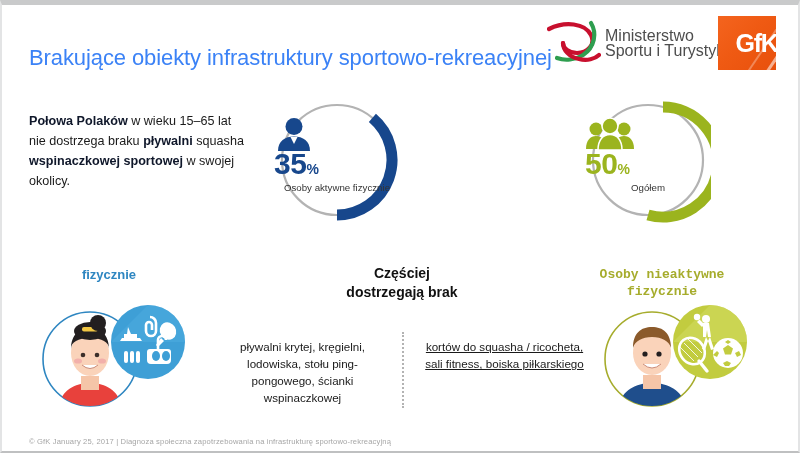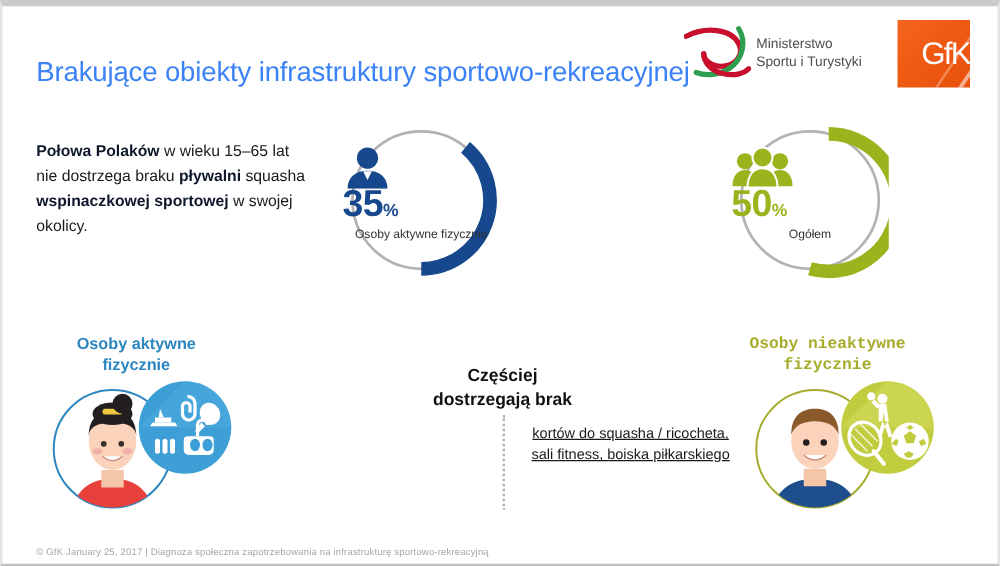--- a/index.html
+++ b/index.html
@@ -23,42 +23,42 @@
   #header { position: absolute; left: 0; top: 0; width: 796px; height: 80px; }
   #page-title {
     position: absolute; left: 27px; top: 40px;
     font-size: 22px; font-weight: 400; color: #3b82f6;
     letter-spacing: -0.1px; white-space: nowrap;
   }
   #ministry-logo { position: absolute; left: 545px; top: 14px; width: 160px; height: 50px; }
   #ministry-mark { position: absolute; left: 0; top: 0; width: 54px; height: 50px; }
   #ministry-text {
     position: absolute; left: 58px; top: 9px;
-    font-size: 11px; line-height: 15px; color: #4d4d4d;
+    font-size: 16px; line-height: 15px; color: #4d4d4d;
     white-space: nowrap;
   }
   #gfk-logo {
     position: absolute; left: 716px; top: 11px; width: 58px; height: 54px;
     background: linear-gradient(135deg,#f4641e 0%,#ef5a13 45%,#e8500c 100%);
     overflow: hidden;
   }
   #gfk-logo .slash {
     position: absolute; right: -14px; top: -26px;
     width: 3px; height: 100px; background: rgba(255,255,255,.55);
     transform: rotate(34deg);
   }
   #gfk-logo .slash2 {
     position: absolute; right: 4px; top: -30px;
     width: 1.5px; height: 100px; background: rgba(255,255,255,.3);
     transform: rotate(34deg);
   }
   #gfk-wordmark {
     position: absolute; left: 0; top: 0; width: 77px; height: 54px;
     display: flex; align-items: center; justify-content: center;
-    color: #ffffff; font-size: 25px; font-weight: 400; letter-spacing: -1.3px;
+    color: #ffffff; font-size: 25px; font-weight: 700; letter-spacing: -1.3px;
     font-family: "Liberation Sans", sans-serif;
   }
 
   
   #intro-text {
     position: absolute; left: 27px; top: 106px; width: 218px;
     font-size: 12.6px; line-height: 20px; color: #1a1a1a;
   }
   .hl { color: #0f172a; font-weight: 700; }
 
@@ -94,21 +94,21 @@
   #persona-active-heading { left: 22px; top: 261px; width: 170px; color: #2e86c1; }
   #persona-inactive-heading { left: 560px; top: 261px; width: 200px; color: #a6ac2c; font-family: Liberation Mono, monospace; }
 
   .avatar-group { position: absolute; width: 150px; height: 112px; }
   #avatar-active { left: 38px; top: 296px; }
   #avatar-inactive { left: 600px; top: 296px; }
 
   #center-heading {
     position: absolute; left: 270px; top: 259px; width: 260px;
     text-align: center; font-size: 14px; font-weight: 700;
-    line-height: 19px; color: #111111; margin-top: 27px;
+    line-height: 19px; color: #111111;
   }
   .list-col {
     position: absolute; text-align: center; font-size: 11.6px;
     line-height: 17px; color: #1a1a1a;
   }
   #list-active { left: 218px; top: 333px; width: 165px; }
   #list-inactive { left: 420px; top: 333px; width: 165px; text-decoration: underline; }
   #list-divider {
     position: absolute; left: 400px; top: 327px;
     width: 0; height: 76px;
@@ -183,21 +183,20 @@
         <path d="M29 32 C29 23, 33.5 19, 39 19 C44.5 19, 49 23, 49 32 Z" fill="#9bb41e"></path>
         <circle cx="25" cy="9" r="8" fill="#9bb41e" stroke="#ffffff" stroke-width="1.6"></circle>
         <path d="M13 33 C13 23, 18 17.5, 25 17.5 C32 17.5, 37 23, 37 33 Z" fill="#9bb41e" stroke="#ffffff" stroke-width="1.6"></path>
       </svg>
     </div>
     <div class="value"><span>50</span><span class="pct">%</span></div>
     <div class="caption">Ogółem</div>
   </div>
 
   <div class="persona-heading" id="persona-active-heading">
-    <div>Osoby aktywne</div>
     <div>fizycznie</div>
   </div>
 
   <div class="avatar-group" id="avatar-active">
     <svg width="150" height="112" viewBox="0 0 150 112">
       <defs>
         <clipPath id="clipFemale">
             <circle cx="50" cy="58" r="47"></circle>
           </clipPath>
       </defs>
@@ -232,20 +231,21 @@
         <path d="M110 48 h18 a3 3 0 0 1 3 3 v8 a4 4 0 0 1 -4 4 h-16 a4 4 0 0 1 -4 -4 v-8 a3 3 0 0 1 3 -3 z"></path>
         <path d="M118 48 v-9 a4 4 0 0 1 8 0" fill="none" stroke="#ffffff" stroke-width="2.6"></path>
       </g>
       <g fill="#3e9fd6">
         <ellipse cx="116" cy="55" rx="4" ry="5"></ellipse>
         <ellipse cx="126" cy="55" rx="4" ry="5"></ellipse>
       </g>
     </svg>
   </div>
 
+  <div class="list-col" id="list-active">pływalni krytej, kręgielni, lodowiska, stołu ping-pongowego, ścianki wspinaczkowej</div>
 
   <div id="center-heading">
     <div>Częściej</div>
     <div>dostrzegają brak</div>
   </div>
   <div id="list-divider"></div>
 
   <div class="persona-heading" id="persona-inactive-heading">
     <div>Osoby nieaktywne</div>
     <div>fizycznie</div>

